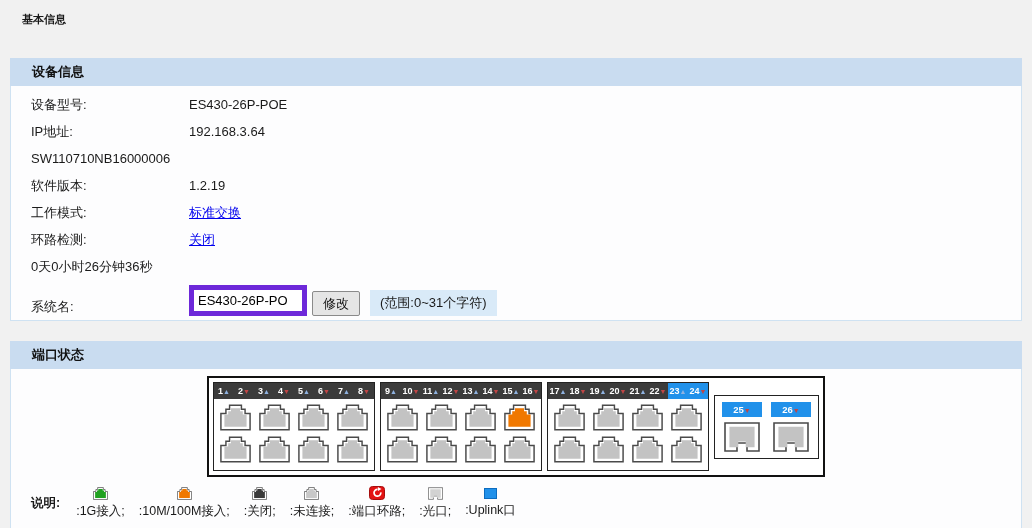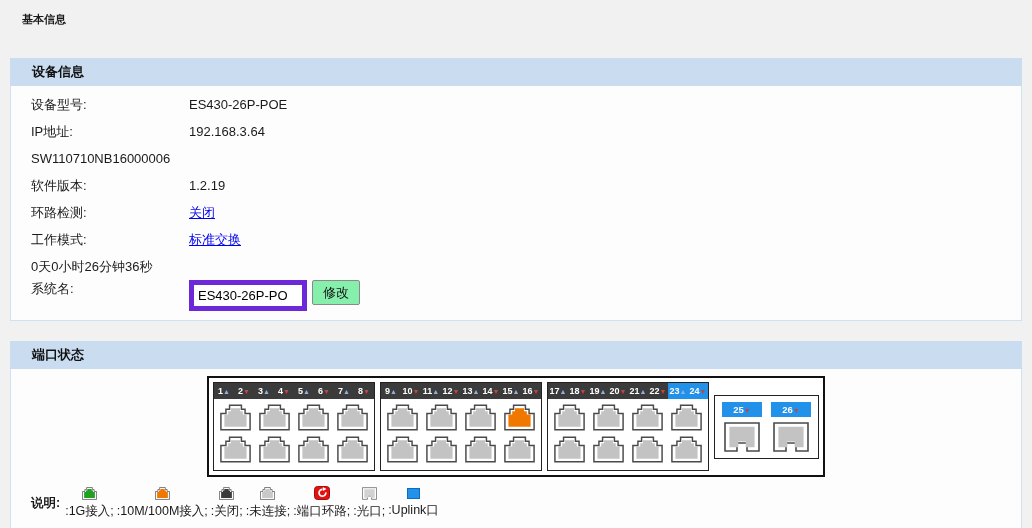--- a/index.html
+++ b/index.html
@@ -12,43 +12,43 @@
   .page-title{padding:12px 0 0 22px;font-weight:bold;font-size:11px;height:16px;}
   .panel{margin:0 10px;}
   .panel-1{margin-top:30px;}
   .panel-2{margin-top:20px;}
   .panel-header{height:28px;line-height:28px;background:#c9dcf0;font-weight:bold;padding-left:22px;color:#111;}
   .panel-body{background:#fdfdfe;border:1px solid #cfe2f2;border-top:none;}
   .info-rows{padding:5px 0 0 0;}
   .info-row{height:27px;display:flex;align-items:center;padding-left:20px;}
   .info-label{width:158px;}
   .info-value a{color:#0000EE;text-decoration:underline;}
-  .sysname-row{height:36px;display:flex;align-items:flex-start;padding-left:20px;padding-bottom:4px;}
+  .sysname-row{height:36px;display:flex;align-items:flex-end;padding-left:20px;padding-bottom:4px;}
   .sysname-label{width:158px;}
   input.sysname{width:100px;height:19px;border:5px solid #6d28d9;padding:1px 4px;font-family:"Liberation Sans","DejaVu Sans",sans-serif;font-size:13px;background:#fff;}
-  button.modify{margin-left:5px;height:25px;width:48px;border:1px solid #8a8a8a;background:#86efac;font-family:"Liberation Sans","DejaVu Sans",sans-serif;font-size:13px;border-radius:2px;color:#111;}
+  button.modify{margin-left:5px;height:25px;width:48px;border:1px solid #8a8a8a;background:#e5e5e5;font-family:"Liberation Sans","DejaVu Sans",sans-serif;font-size:13px;border-radius:2px;color:#111;}
   .hint{margin-left:10px;background:#d9eaf8;padding:4px 10px;}
   
   .port-area{padding:7px 0 0 0;text-align:center;}
   .port-panel{display:inline-flex;align-items:center;border:2px solid #111;background:#fff;padding:4px;gap:5px;text-align:left;}
   .pgroup{border:1px solid #222;background:#fff;}
   .pgroup-header{display:flex;background:#3b3b3b;height:16px;}
   .plabel{flex:1;color:#fff;font-size:9px;font-weight:bold;text-align:center;line-height:16px;white-space:nowrap;}
   .plabel.hl{background:#2191ea;}
   .arr{font-size:7px;}
   .arr.up{color:#8fb2e0;}
   .arr.dn{color:#c04545;}
   .pgrid{display:grid;grid-template-columns:repeat(4,auto);gap:5px 8px;padding:5px 6px 7px 6px;justify-content:center;}
   .pport{display:inline-flex;line-height:0;}
   .sfp-group{border:1px solid #222;background:#fff;padding:6px 7px;display:flex;gap:9px;}
   .sfp-col{display:flex;flex-direction:column;align-items:center;gap:5px;}
   .sfp-chip{width:40px;height:15px;background:#2191ea;color:#fff;font-size:9.5px;font-weight:bold;text-align:center;line-height:15px;}
   .sfpicon{display:inline-flex;line-height:0;}
   
-  .legend{display:flex;align-items:center;padding:9px 0 9px 20px;font-size:12.5px;gap:3px;}
+  .legend{display:flex;align-items:center;padding:9px 0 9px 20px;font-size:12.5px;gap:14px;}
   .legend-title{font-weight:bold;margin-right:2px;}
   .legend-item{display:flex;align-items:center;gap:3px;white-space:nowrap;flex-direction:column;}
   .legend-icon{display:inline-flex;line-height:0;}
 </style>
 </head>
 <body>
 
 <div class="page-title">基本信息</div>
 
 <div class="panel panel-1">
@@ -64,35 +64,36 @@
           <span class="info-value">192.168.3.64</span>
         </div>
         <div class="info-row">
           <span class="info-value">SW110710NB16000006</span>
         </div>
         <div class="info-row">
           <span class="info-label">软件版本:</span>
           <span class="info-value">1.2.19</span>
         </div>
         <div class="info-row">
+          <span class="info-label">工作模式:</span>
+          <span class="info-value"><a href="javascript:void(0)">标准交换</a></span>
+        </div>
+        <div class="info-row">
           <span class="info-label">环路检测:</span>
           <span class="info-value"><a href="javascript:void(0)">关闭</a></span>
-        </div>
-        <div class="info-row">
-          <span class="info-label">工作模式:</span>
-          <span class="info-value"><a href="javascript:void(0)">标准交换</a></span>
         </div>
         <div class="info-row">
           <span class="info-value">0天0小时26分钟36秒</span>
         </div>
       </div>
     <div class="sysname-row">
       <span class="sysname-label">系统名:</span>
       <input class="sysname" type="text" value="ES430-26P-PO" style="">
       <button class="modify">修改</button>
+      <span class="hint">(范围:0~31个字符)</span>
     </div>
   </div>
 </div>
 
 <div class="panel panel-2">
   <div class="panel-header">端口状态</div>
   <div class="panel-body">
     <div class="port-area">
       <div class="port-panel">
           <div class="pgroup">

